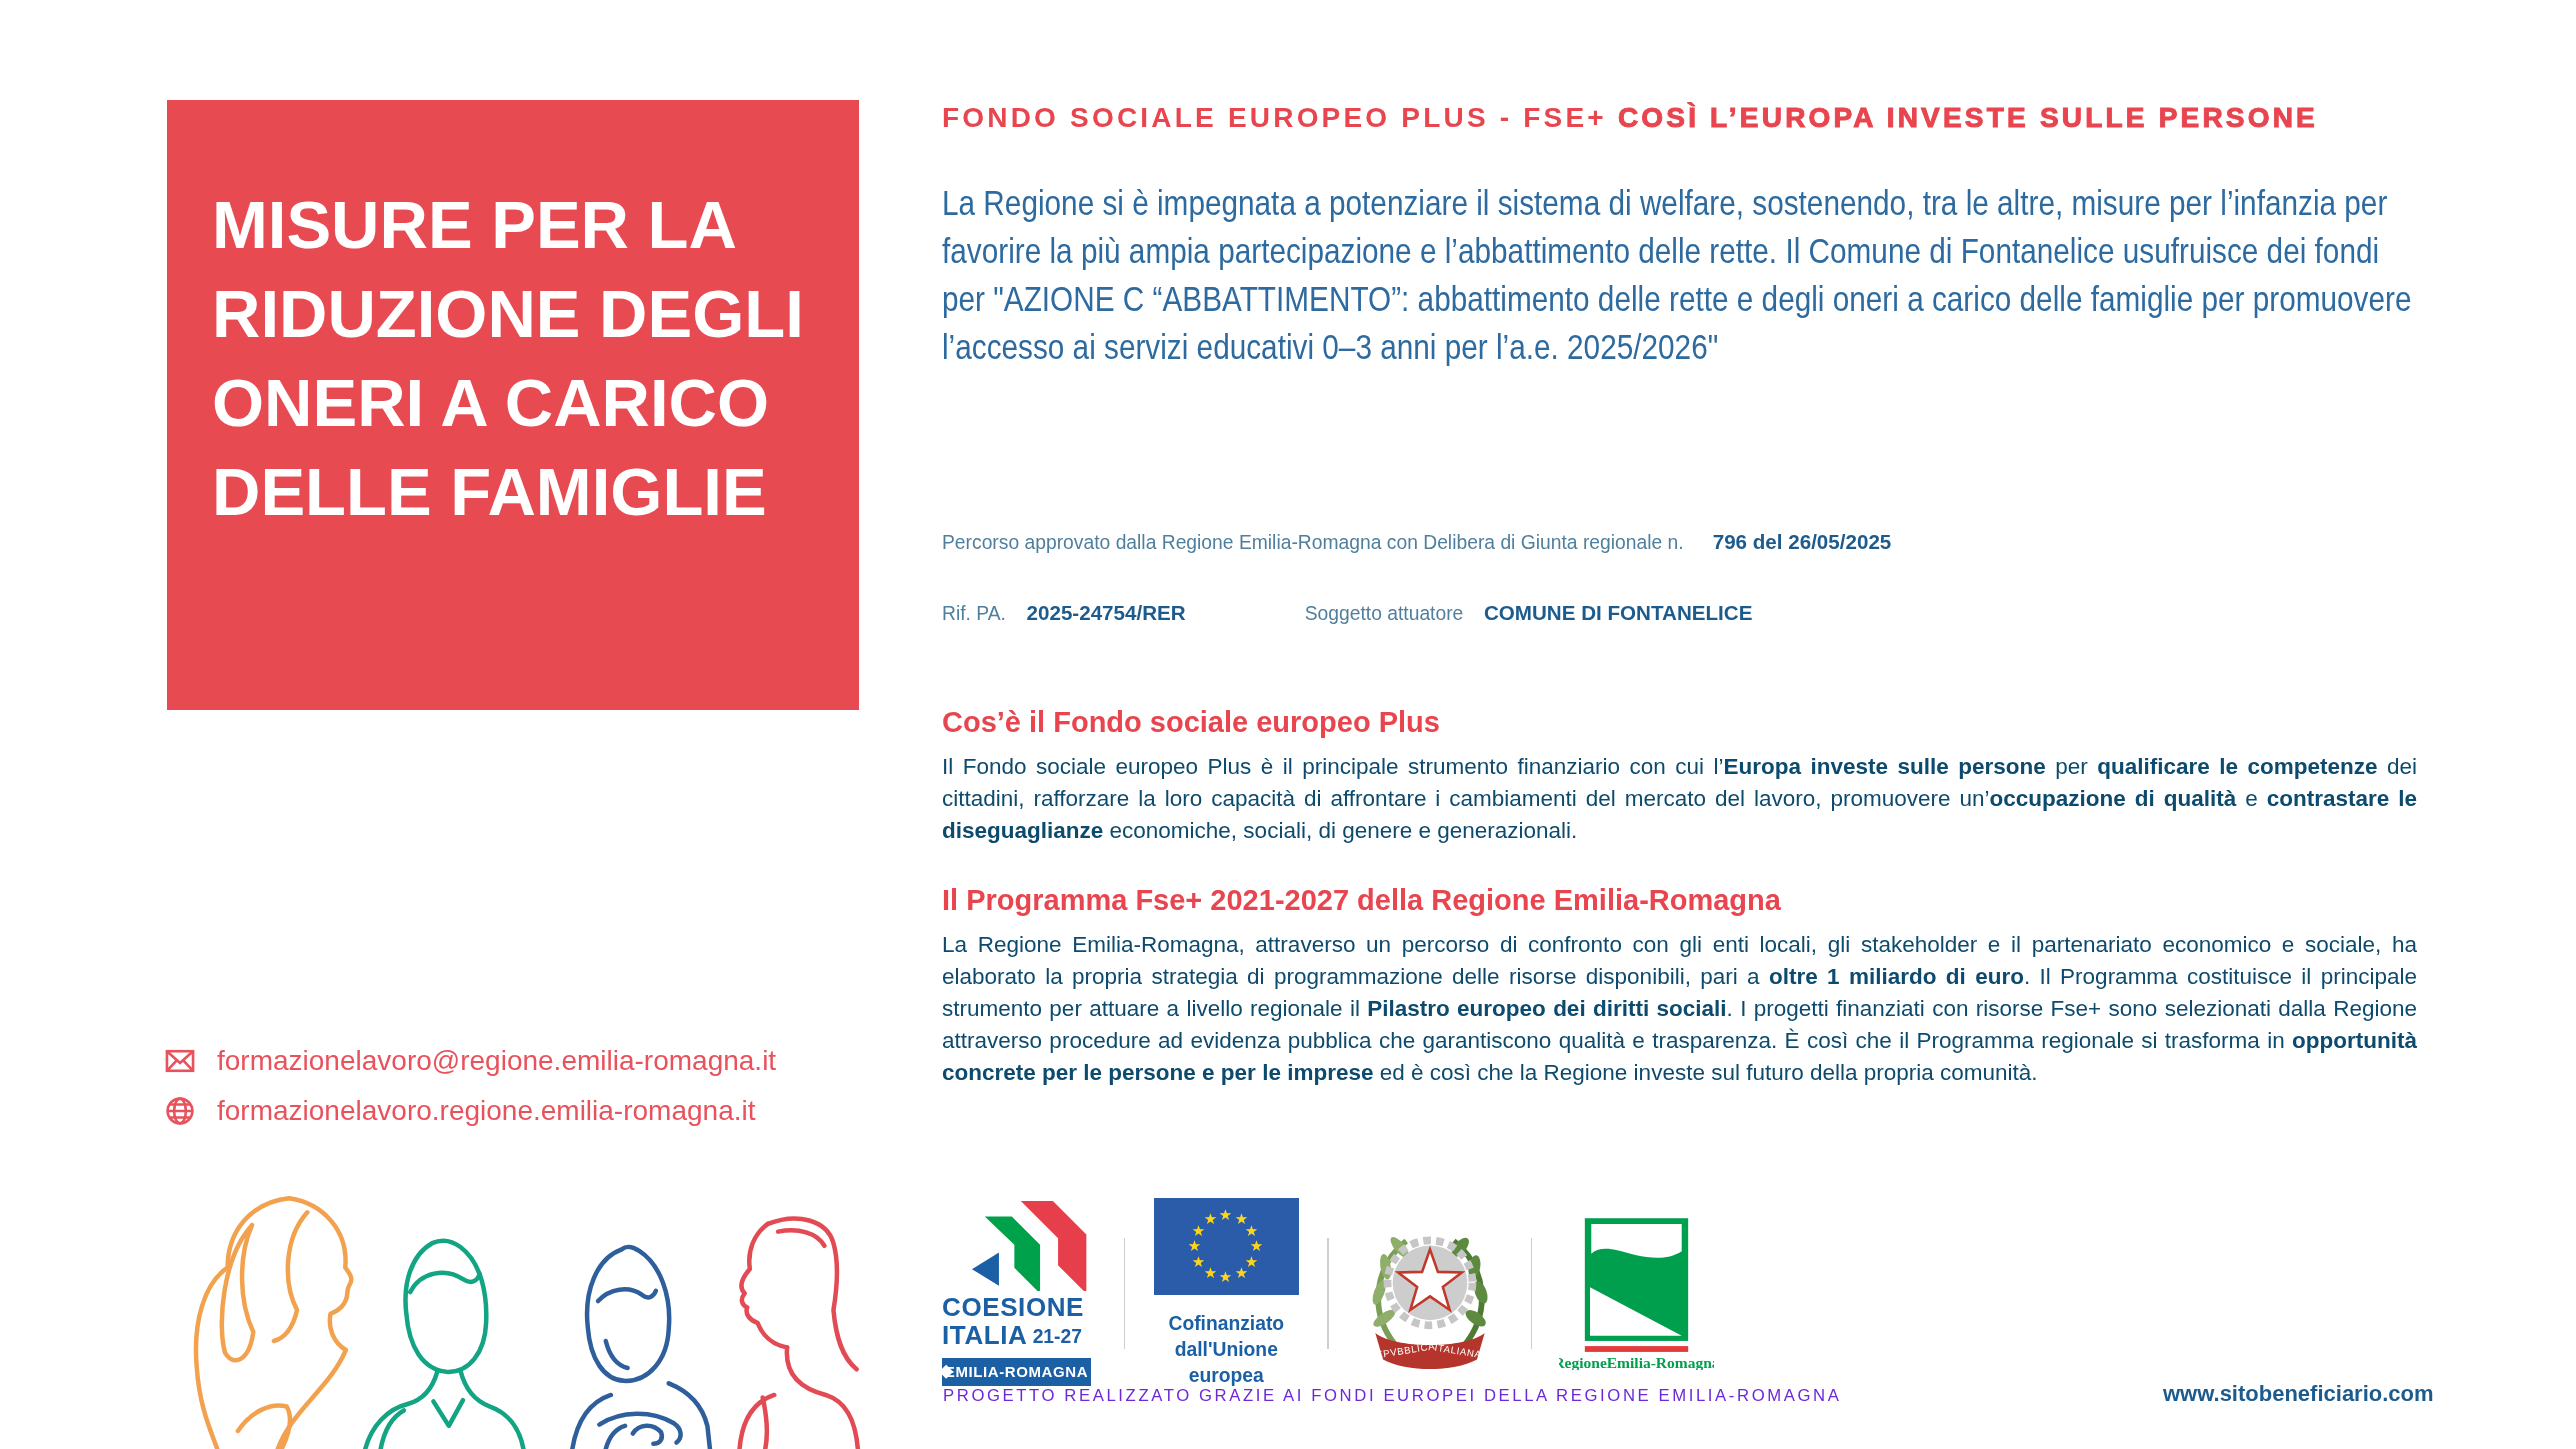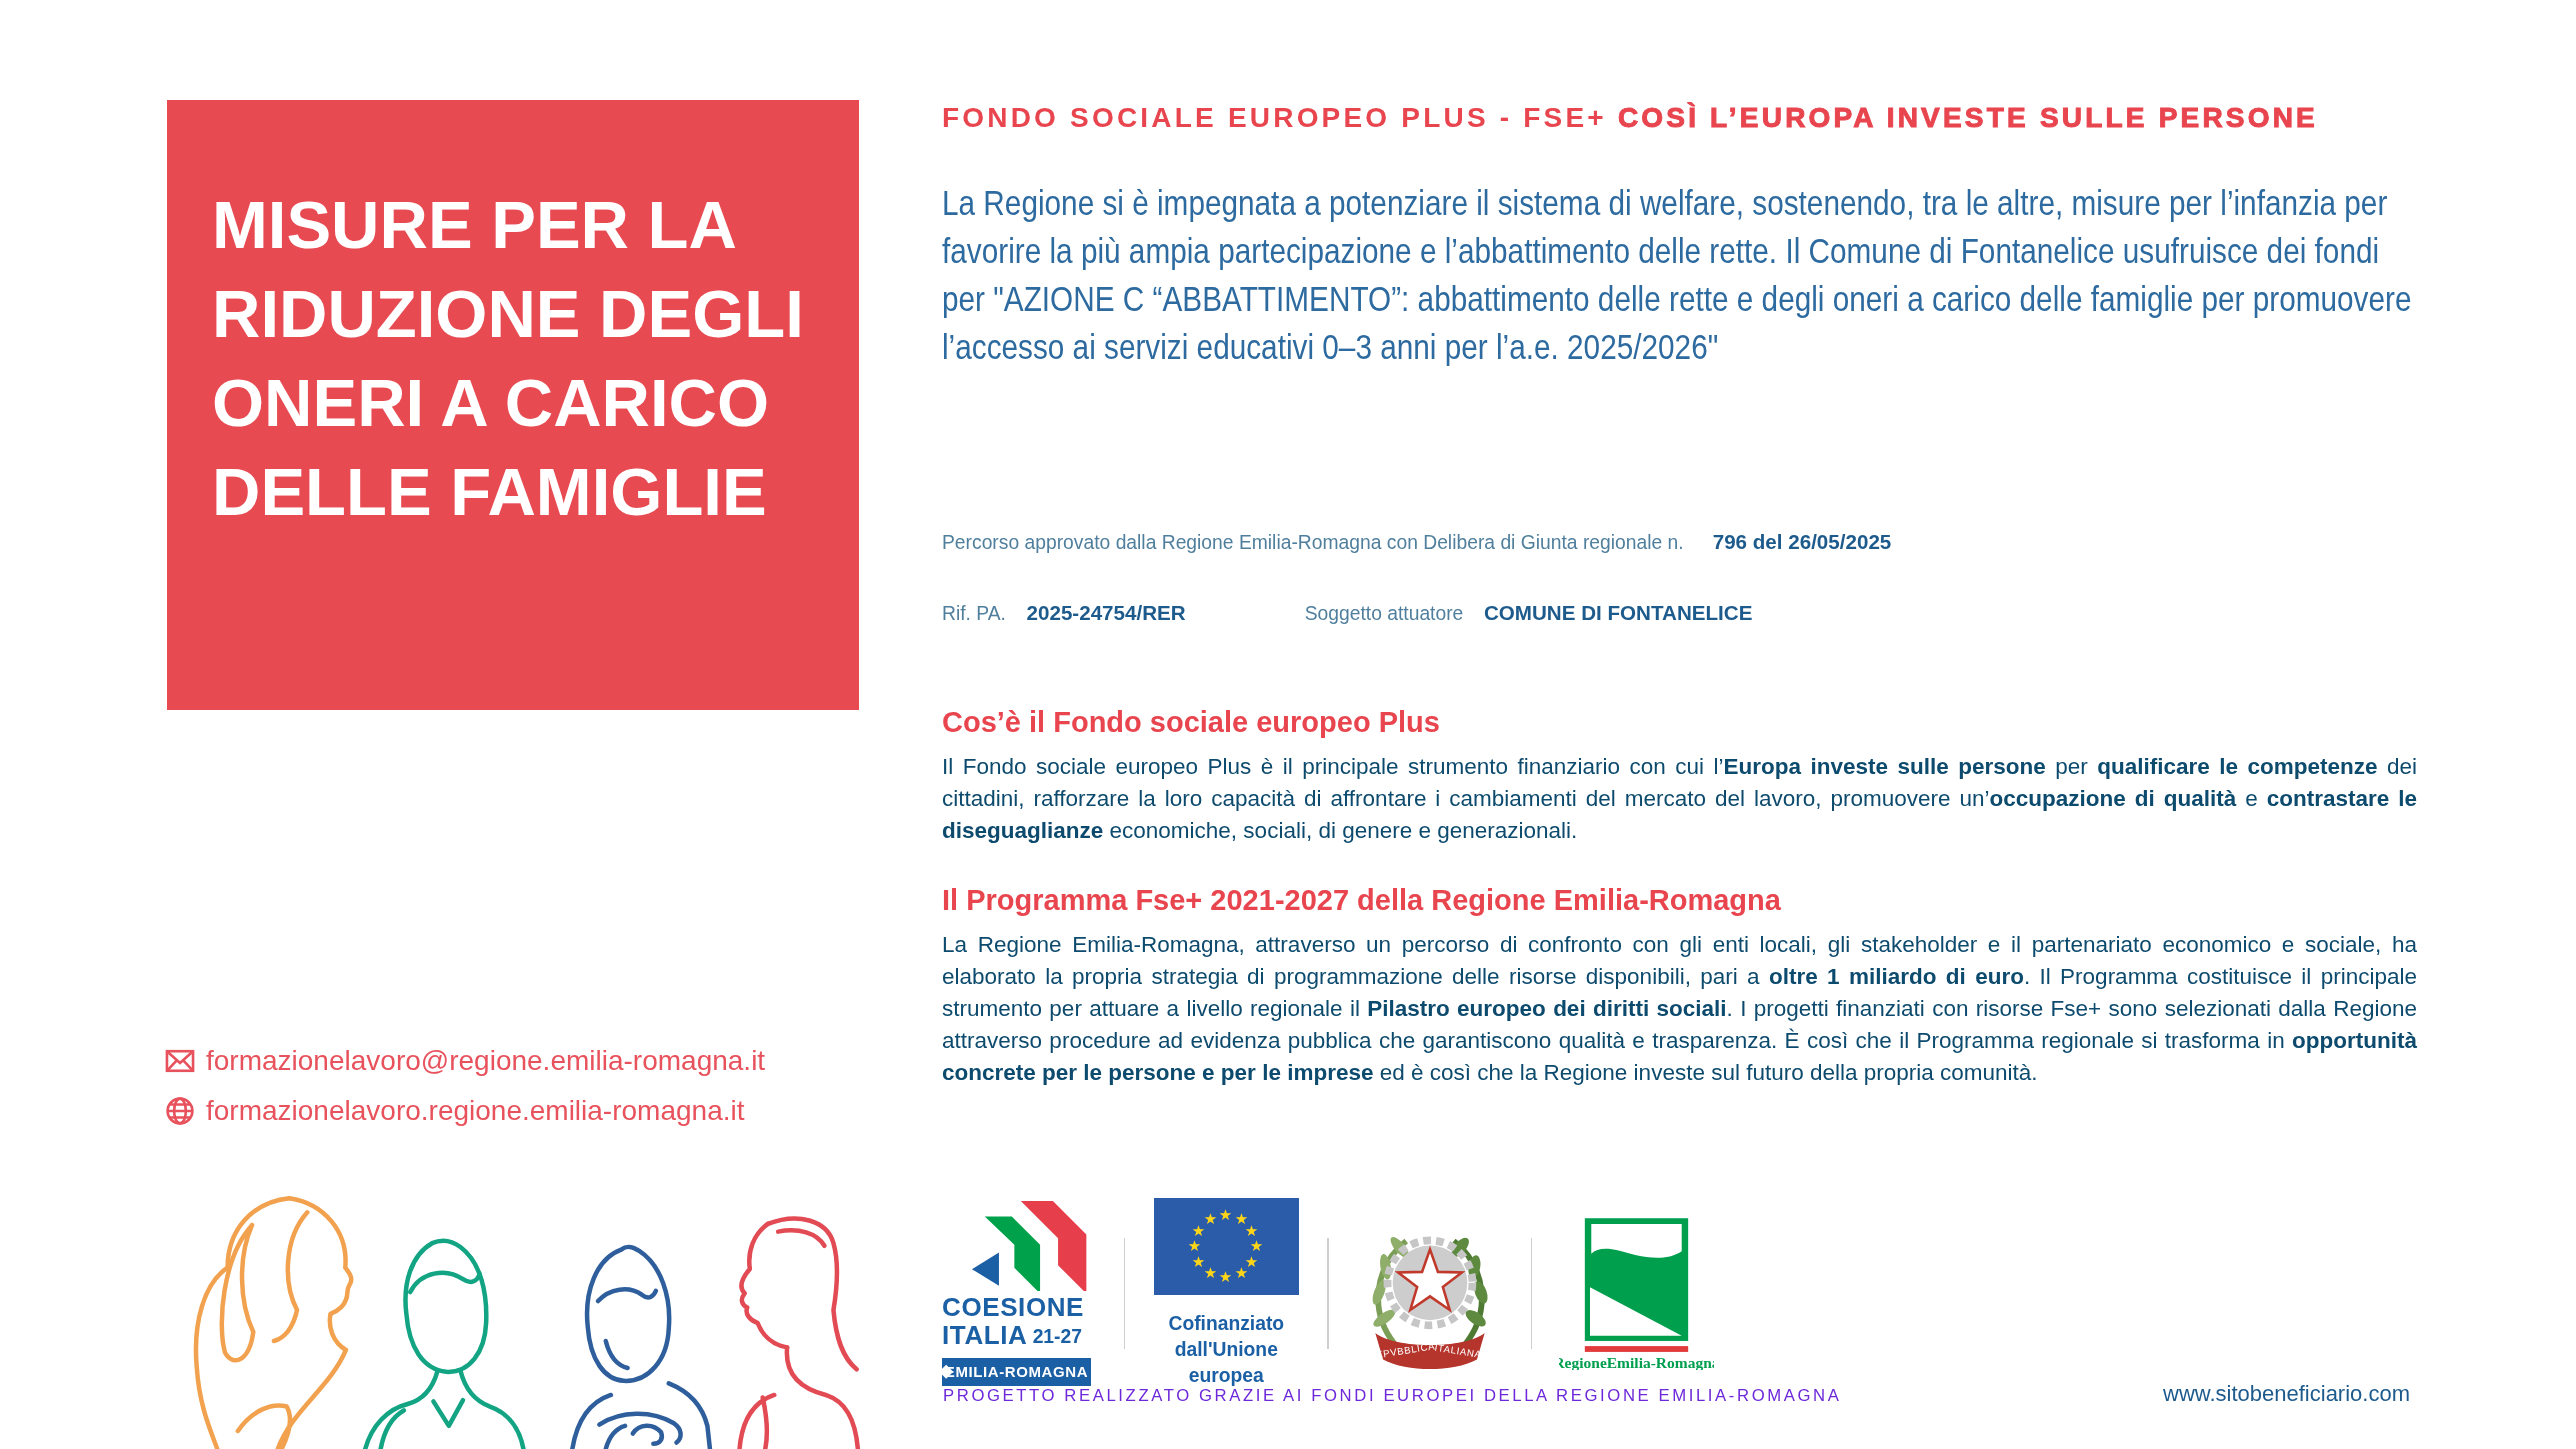--- a/index.html
+++ b/index.html
@@ -39,21 +39,21 @@
                    font-size:22.5px; line-height:32px; color:#0c4a6e; }
   .b { font-weight:bold; }
 
   #sec1-title { top:706px; }
   #sec1-body  { top:751px; }
   #sec2-title { top:884px; }
   #sec2-body  { top:929px; }
 
   
   .contacts { position:absolute; left:165px; top:1036px; }
-  .contact-row { display:flex; align-items:center; gap:11px; height:50px; }
+  .contact-row { display:flex; align-items:center; gap:22px; height:50px; }
   .contact-row a { color:#E8525C; font-size:28px; text-decoration:none; }
   .cicon { width:30px; height:30px; flex:0 0 30px; }
 
   
   .illustration { position:absolute; left:155px; top:1148px; width:715px; height:301px; }
 
   
   .logos { position:absolute; left:942px; top:1216px; height:155px;
            display:flex; align-items:center; gap:27px; }
   .logo-divider { width:1.3px; height:111px; background:#CFCFCF; }
@@ -72,21 +72,21 @@
   .eu-star { position:absolute; color:#FFD617; font-size:15px; line-height:15px;
              font-family:"DejaVu Sans", sans-serif; }
   .eu-caption { margin-top:16.7px; color:#1B5FA5; font-weight:bold; font-size:19.3px; line-height:26px; }
 
   .logo-rep { width:148px; }
   .logo-rer { width:155px; text-align:center; }
 
   
   .footer-note { position:absolute; left:943px; top:1386px; font-size:16.7px; letter-spacing:2.6px;
                  color:#6d28d9; white-space:nowrap; }
-  .footer-site { position:absolute; left:2163px; top:1381px; font-size:22px; font-weight:normal;
+  .footer-site { position:absolute; left:2163px; top:1381px; font-size:22px; font-weight:bold;
                  color:#1E5B8D; text-decoration:none; }
 </style>
 </head>
 <body>
 
 <div class="page">
 
   <div class="red-banner">
     <div class="t-line">MISURE PER LA</div>
     <div class="t-line">RIDUZIONE DEGLI</div>

